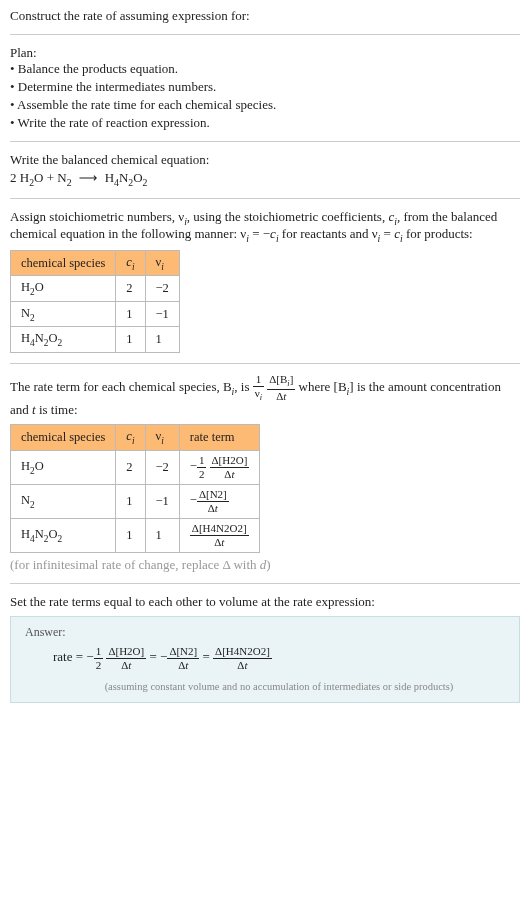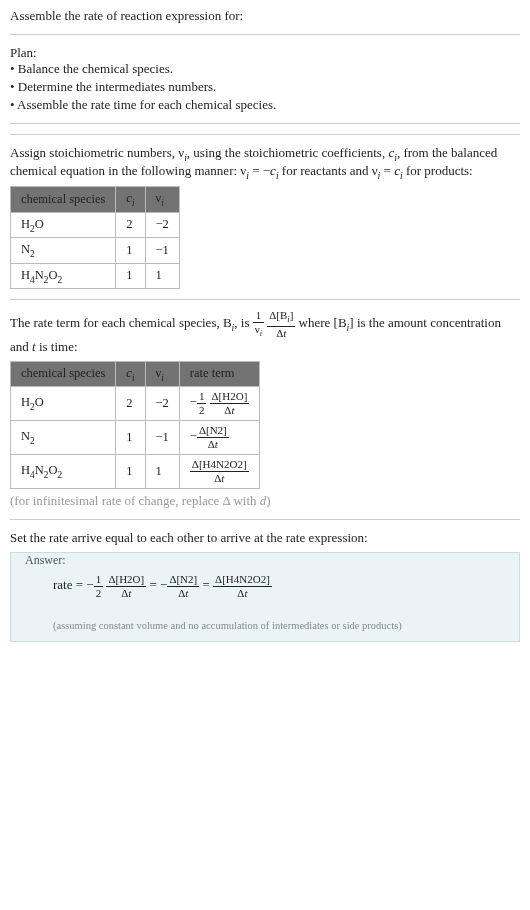--- a/index.html
+++ b/index.html
@@ -27,66 +27,69 @@
     margin-top: 6px;
     margin-bottom: 4px;
   }
   table.data th, table.data td {
     border: 1px solid #bbb;
     padding: 4px 10px;
     font-weight: normal;
     text-align: left;
     font-size: 12.5px;
   }
-  table.data th { background: #737373; }
+  table.data th { background: #fdba74; }
   .caption {
     color: #999;
     font-size: 13px;
     margin-top: 2px;
   }
   .frac {
     display: inline-block;
     vertical-align: middle;
     text-align: center;
     font-size: 11px;
     line-height: 1;
   }
   .frac .num { display:block; border-bottom: 1px solid #222; padding: 0 2px 1px 2px;}
   .frac .den { display:block; padding: 1px 2px 0 2px;}
   .answer-box {
     background: #eaf4f6;
     border: 1px solid #c7dee4;
-    padding: 0 14px 10px 14px;
+    padding: 8px 14px 10px 14px;
     margin-top: 6px;
   }
   .answer-label { color: #555; font-size: 12px; margin-bottom: 6px; }
-  .answer-note { color: #888; font-size: 10.5px; margin-top: 21px; }
+  .answer-note { color: #888; font-size: 10.5px; margin-top: 10px; text-align: center; }
   .indent { margin-left: 28px; }
   .ital { font-style: italic; }
   .nowrap { white-space: nowrap; }
 </style>
 </head>
 <body>
 
 <div class="section">
-  <div>Assemble the rate of reaction expression for:</div>
+  <div>Construct the rate of assuming expression for:</div>
 </div>
 
 <hr class="rule">
 
 <div class="section">
   <div>Plan:</div>
-  <div class="plan-line">• Balance the chemical species.</div>
+  <div class="plan-line">• Balance the products equation.</div>
   <div class="plan-line">• Determine the intermediates numbers.</div>
   <div class="plan-line">• Assemble the rate time for each chemical species.</div>
+  <div class="plan-line">• Write the rate of reaction expression.</div>
 </div>
 
 <hr class="rule">
 
 <div class="section">
+  <div>Write the balanced chemical equation:</div>
+  <div class="eq">2 H<span class="sub">2</span>O + N<span class="sub">2</span> <span class="arrow">⟶</span> H<span class="sub">4</span>N<span class="sub">2</span>O<span class="sub">2</span></div>
 </div>
 
 <hr class="rule">
 
 <div class="section">
   <div>Assign stoichiometric numbers, ν<span class="sub ital">i</span>, using the stoichiometric coefficients, <span class="ital">c</span><span class="sub ital">i</span>, from the balanced chemical equation in the following manner: ν<span class="sub ital">i</span> = −<span class="ital">c</span><span class="sub ital">i</span> for reactants and ν<span class="sub ital">i</span> = <span class="ital">c</span><span class="sub ital">i</span> for products:</div>
   <table class="data">
     <tbody>
         <tr>
       <th>chemical species</th>
@@ -143,19 +146,19 @@
       <td class="nowrap"><span class="frac"><span class="num">Δ[H4N2O2]</span><span class="den">Δ<span class="ital">t</span></span></span></td>
     </tr>
   </tbody>
     </table>
   <div class="caption">(for infinitesimal rate of change, replace Δ with <span class="ital">d</span>)</div>
 </div>
 
 <hr class="rule">
 
 <div class="section">
-  <div>Set the rate arrive equal to each other to arrive at the rate expression:</div>
+  <div>Set the rate terms equal to each other to volume at the rate expression:</div>
   <div class="answer-box">
     <div class="answer-label">Answer:</div>
     <div class="indent nowrap">rate = −<span class="frac"><span class="num">1</span><span class="den">2</span></span> <span class="frac"><span class="num">Δ[H2O]</span><span class="den">Δ<span class="ital">t</span></span></span> = −<span class="frac"><span class="num">Δ[N2]</span><span class="den">Δ<span class="ital">t</span></span></span> = <span class="frac"><span class="num">Δ[H4N2O2]</span><span class="den">Δ<span class="ital">t</span></span></span></div>
     <div class="answer-note indent">(assuming constant volume and no accumulation of intermediates or side products)</div>
   </div>
 </div>
 
 </body></html>

